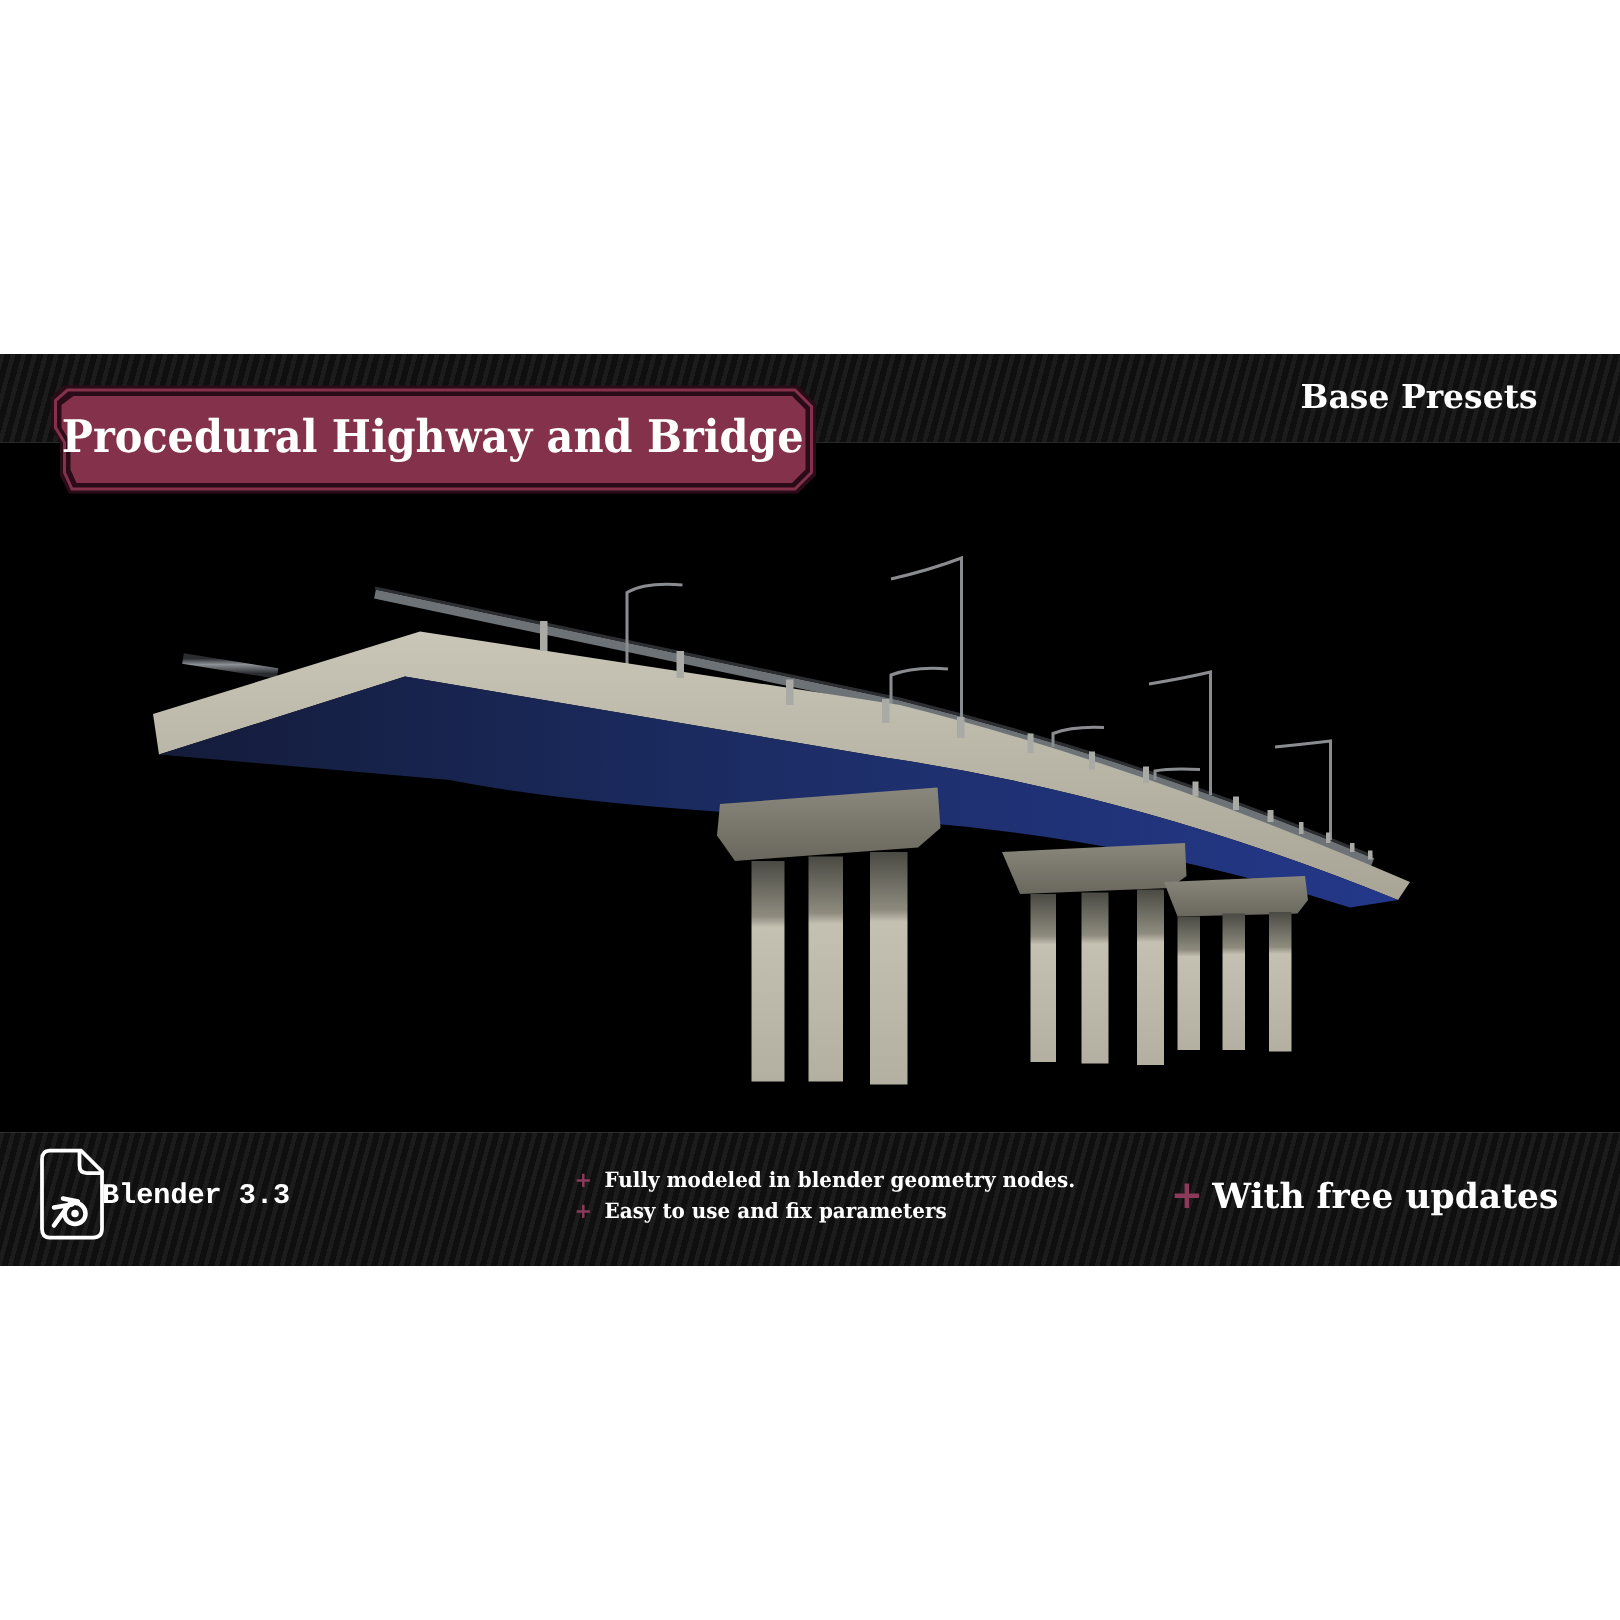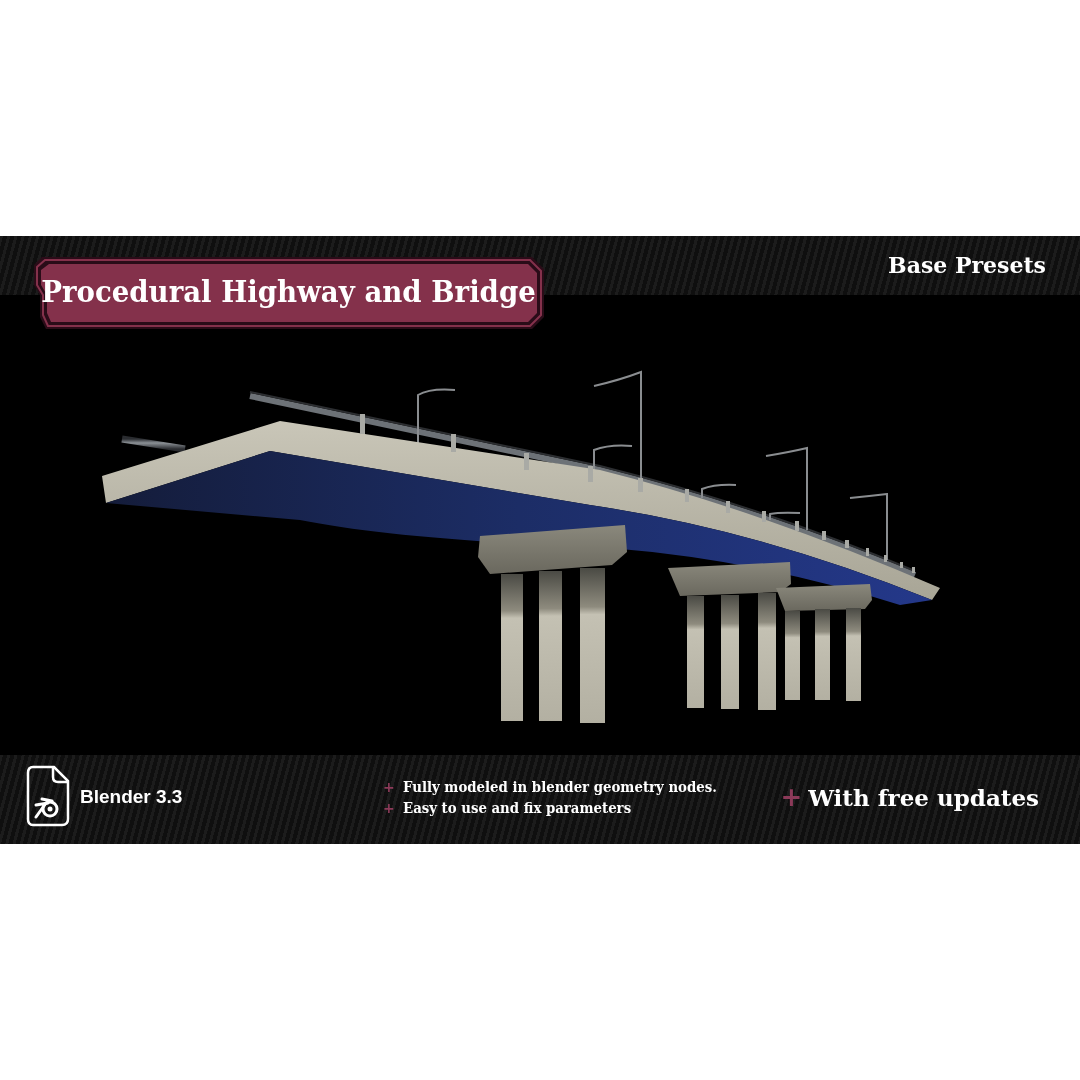--- a/index.html
+++ b/index.html
@@ -18,29 +18,29 @@
   #title-banner { position: absolute; left: 32px; top: 255px; width: 513px; height: 76px; }
   #title-banner svg { position: absolute; left: 0; top: 0; }
   #title-text {
     position: absolute; left: 0; top: 0; width: 513px; height: 72px;
     display: flex; align-items: center; justify-content: center;
     color: #ffffff; font-weight: bold; font-size: 30px; letter-spacing: 0px;
     font-family: "DejaVu Serif", serif; transform: scaleX(0.92); transform-origin: center;
     white-space: nowrap;
   }
   #presets-label {
-    position: absolute; right: 34px; top: 252px; color: #fff; font-weight: bold;
+    position: absolute; right: 55px; top: 252px; color: #fff; font-weight: bold;
     font-size: 22px; font-family: "DejaVu Serif", serif; white-space: nowrap;
   }
   #render { position: absolute; left: 0; top: 295px; }
 
   #blender-icon { position: absolute; left: 26px; top: 765px; width: 44px; height: 62px; }
   #blender-version {
-    position: absolute; left: 80px; top: 786px; color: #fff; font-weight: bold; font-size: 19px;
-    font-family: Liberation Sans, sans-serif; white-space: nowrap;
+    position: absolute; left: 68px; top: 786px; color: #fff; font-weight: bold; font-size: 19px;
+    font-family: Liberation Mono, monospace; white-space: nowrap;
   }
   #features { position: absolute; left: 383px; top: 776px; }
   .feature { display: flex; align-items: center; height: 21px; }
   .plus { color: #8c3a59; font-weight: bold; font-size: 14px; width: 20px; font-family: "DejaVu Sans", sans-serif; }
   .feature-text { color: #fff; font-weight: bold; font-size: 14px; font-family: "DejaVu Serif", serif; white-space: nowrap; transform: scaleX(0.95); transform-origin: left; }
   #updates { position: absolute; right: 41px; top: 782px; display: flex; align-items: center; }
   #updates .plus-big { color: #8c3a59; font-weight: bold; font-size: 26px; margin-right: 6px; font-family: "DejaVu Sans", sans-serif; }
   #updates-text { color: #fff; font-weight: bold; font-size: 23px; font-family: "DejaVu Serif", serif; white-space: nowrap; }
 </style>
 </head>

